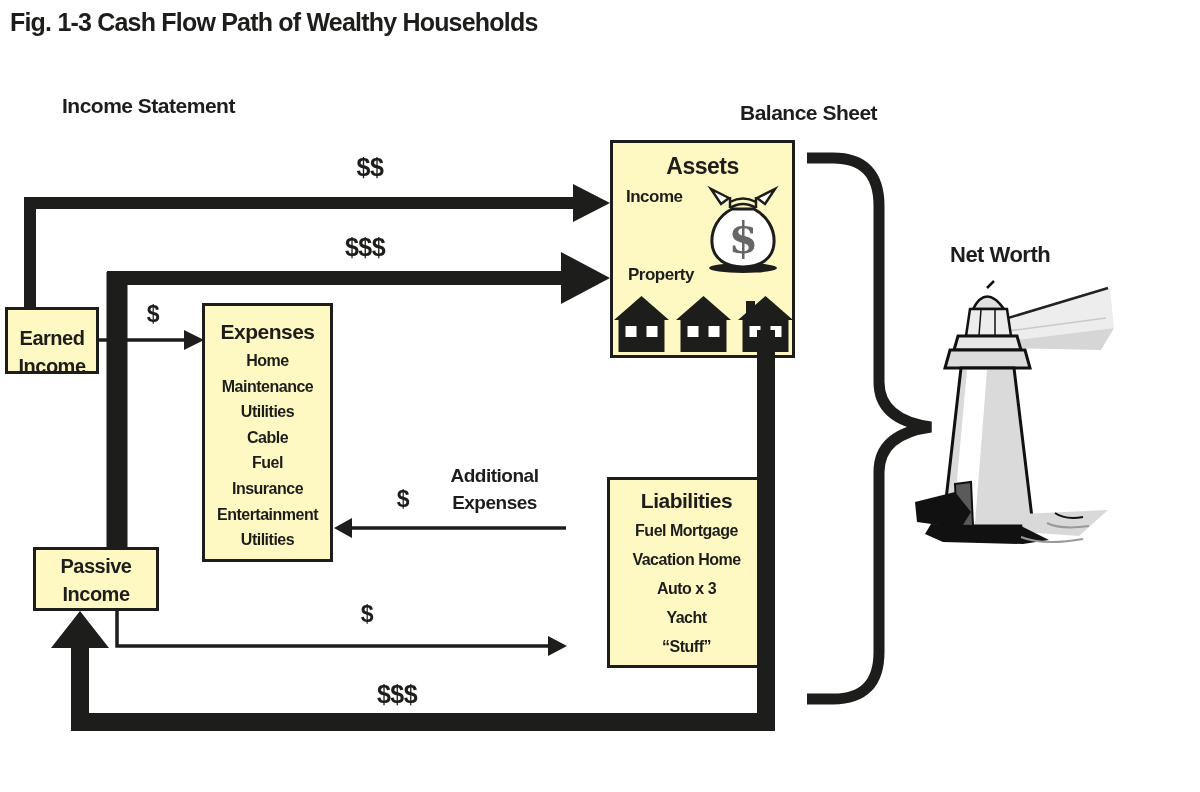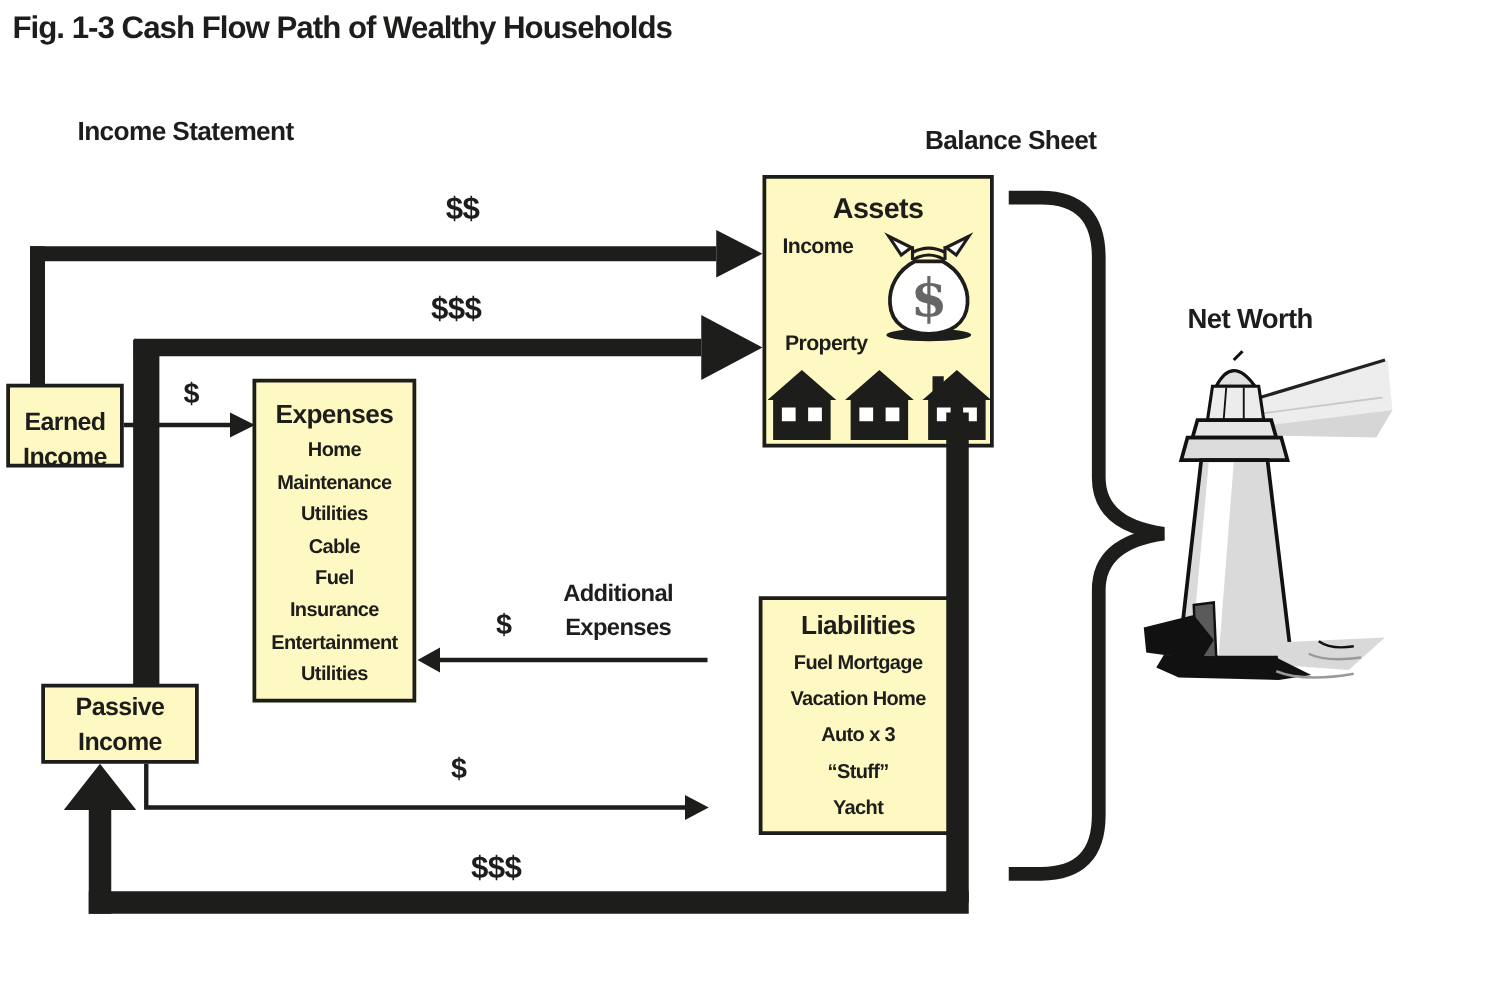--- a/index.html
+++ b/index.html
@@ -72,22 +72,22 @@
       <div class="bxitem">Utilities</div>
     </div>
   </div>
 
   <div class="dbox liabilities boxlayer" style="left:565px;top:477px;width:159px;height:191px;padding-top:9px;margin-left:42px;">
     <div class="bxtitle">Liabilities</div>
     <div style="margin-top:3px;">
       <div class="bxitem">Fuel Mortgage</div>
       <div class="bxitem">Vacation Home</div>
       <div class="bxitem">Auto x 3</div>
+      <div class="bxitem">Yacht</div>
       <div class="bxitem">“Stuff”</div>
-      <div class="bxitem">Yacht</div>
     </div>
   </div>
 
   <div class="dbox boxlayer" style="left:610px;top:140px;width:185px;height:218px;">
     <div class="bxtitle" style="font-size:23px;margin-top:11px;">Assets</div>
     <div class="abs" style="left:13px;top:44px;font-size:17px;">Income</div>
     <div class="abs" style="left:15px;top:122px;font-size:17px;">Property</div>
 
     <svg class="abs" style="right:8px;top:40px;" width="82" height="92" viewBox="0 0 82 92">
       <ellipse cx="41" cy="85" rx="34" ry="5" fill="#1d1d1b"></ellipse>

